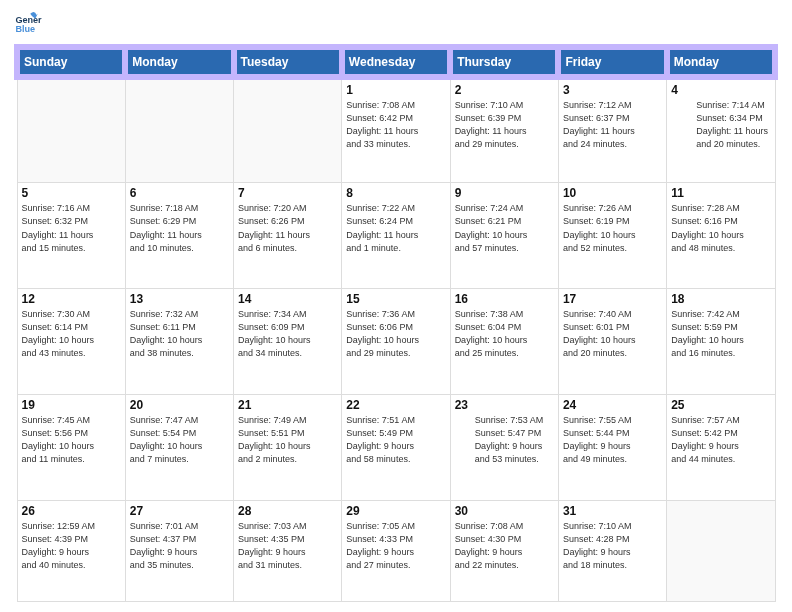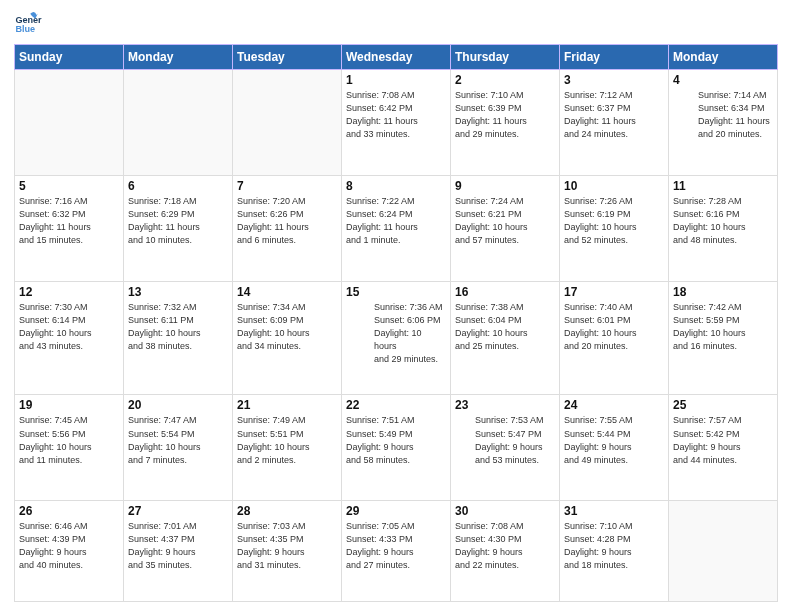--- a/index.html
+++ b/index.html
@@ -51,21 +51,21 @@
       width: 100%;
       table-layout: fixed;
     }
     .calendar th {
       background: #2a69b0;
       color: #fff;
       font-size: 12px;
       font-weight: bold;
       padding: 5px 4px;
       text-align: left;
-      border: 1px solid #c4b5fd;
+      border: 6px solid #c4b5fd;
     }
     .calendar td {
       vertical-align: top;
       border: 1px solid #ddd;
       padding: 3px 4px;
       font-size: 9.5px;
       color: #333;
       height: 82px;
       background: #fff;
     }
@@ -224,21 +224,21 @@
           </td>
           <td>
             <span class="day-num">14</span>
             <div class="day-info" style="white-space: pre-line;">Sunrise: 7:34 AM
 Sunset: 6:09 PM
 Daylight: 10 hours
 and 34 minutes.</div>
           </td>
           <td>
             <span class="day-num">15</span>
-            <div class="day-info" style="white-space: pre-line; margin-left: 28px;">Sunrise: 7:36 AM
+            <div class="day-info" style="white-space: pre-line;">Sunrise: 7:36 AM
 Sunset: 6:06 PM
 Daylight: 10 hours
 and 29 minutes.</div>
           </td>
           <td>
             <span class="day-num">16</span>
             <div class="day-info" style="white-space: pre-line;">Sunrise: 7:38 AM
 Sunset: 6:04 PM
 Daylight: 10 hours
 and 25 minutes.</div>
@@ -305,21 +305,21 @@
             <span class="day-num">25</span>
             <div class="day-info" style="white-space: pre-line;">Sunrise: 7:57 AM
 Sunset: 5:42 PM
 Daylight: 9 hours
 and 44 minutes.</div>
           </td>
         </tr>
         <tr>
           <td>
             <span class="day-num">26</span>
-            <div class="day-info" style="white-space: pre-line;">Sunrise: 6:46 AM
+            <div class="day-info" style="white-space: pre-line;">Sunrise: 12:59 AM
 Sunset: 4:39 PM
 Daylight: 9 hours
 and 40 minutes.</div>
           </td>
           <td>
             <span class="day-num">27</span>
             <div class="day-info" style="white-space: pre-line;">Sunrise: 7:01 AM
 Sunset: 4:37 PM
 Daylight: 9 hours
 and 35 minutes.</div>

